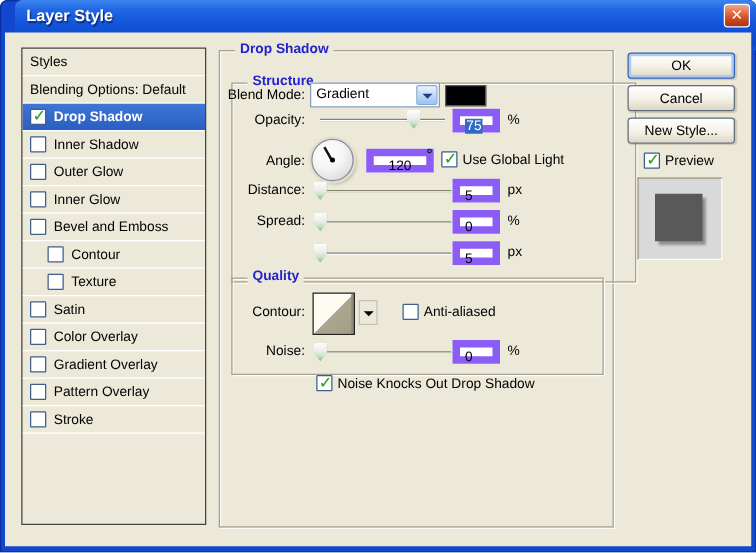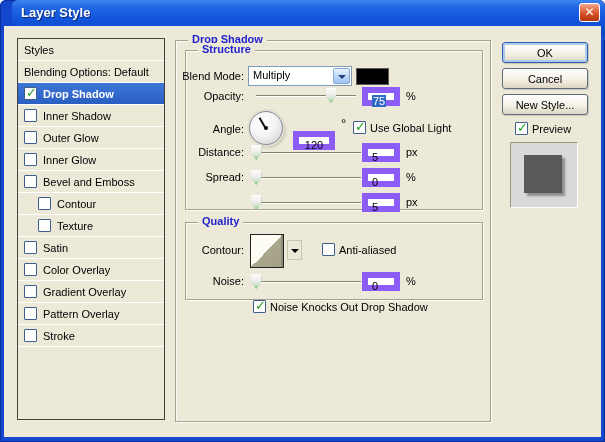--- a/index.html
+++ b/index.html
@@ -185,27 +185,27 @@
   <div class="list-item">
     <span class="cb"></span>
     <span class="item-label">Stroke</span>
   </div>
 </div>
 
     <div class="groupbox" style="left:171px;top:14px;width:316px;height:382px;">
       <span class="group-label">Drop Shadow</span>
     </div>
 
-    <div class="groupbox" style="left:181px;top:24px;width:298px;height:160px;">
+    <div class="groupbox" style="left:181px;top:40px;width:324px;height:160px;">
       <span class="group-label">Structure</span>
     </div>
 
     <span class="lbl" style="left:150px;top:44px;">Blend Mode:</span>
     <div class="dropdown" style="left:244px;top:40px;width:104px;">
-      <span class="dd-text">Multiply</span>
+      <span class="dd-text">Gradient</span>
       <span class="dd-btn">
           <span class="dd-arrow"></span>
         </span>
     </div>
     <div class="swatch" style="left:352px;top:42px;width:33px;height:17px;background:#000;"></div>
 
     <span class="lbl" style="left:150px;top:64px;">Opacity:</span>
     <div class="slider" style="left:252px;top:62px;width:100px;">
       <span class="track"></span>
       <span class="thumb" style="left: 75%;"></span>
@@ -213,21 +213,21 @@
     <div class="field" style="left:358px;top:61px;">
       <span class="sel">75</span>
     </div>
     <span class="unit" style="left:402px;top:64px;">%</span>
 
     <span class="lbl" style="left:150px;top:97px;">Angle:</span>
     <div class="dial" style="left:245px;top:85px;">
       <span class="needle" style="transform: rotate(-30deg);"></span>
       <span class="dial-dot"></span>
     </div>
-    <div class="field centered" style="left:289px;top:105px;width:42px;">
+    <div class="field centered" style="left:289px;top:93px;width:54px;">
       <span>120</span>
     </div>
     <span class="unit" style="left:337px;top:90px;font-size:13px;">°</span>
     <span class="cb cb-small checked" style="position:absolute;left:349px;top:95px;"></span>
     <span class="unit" style="left:366px;top:96px;">Use Global Light</span>
 
     <span class="lbl" style="left:150px;top:120px;">Distance:</span>
     <div class="slider" style="left:249px;top:119px;width:108px;">
       <span class="track"></span>
       <span class="thumb" style="left: 3%;"></span>

